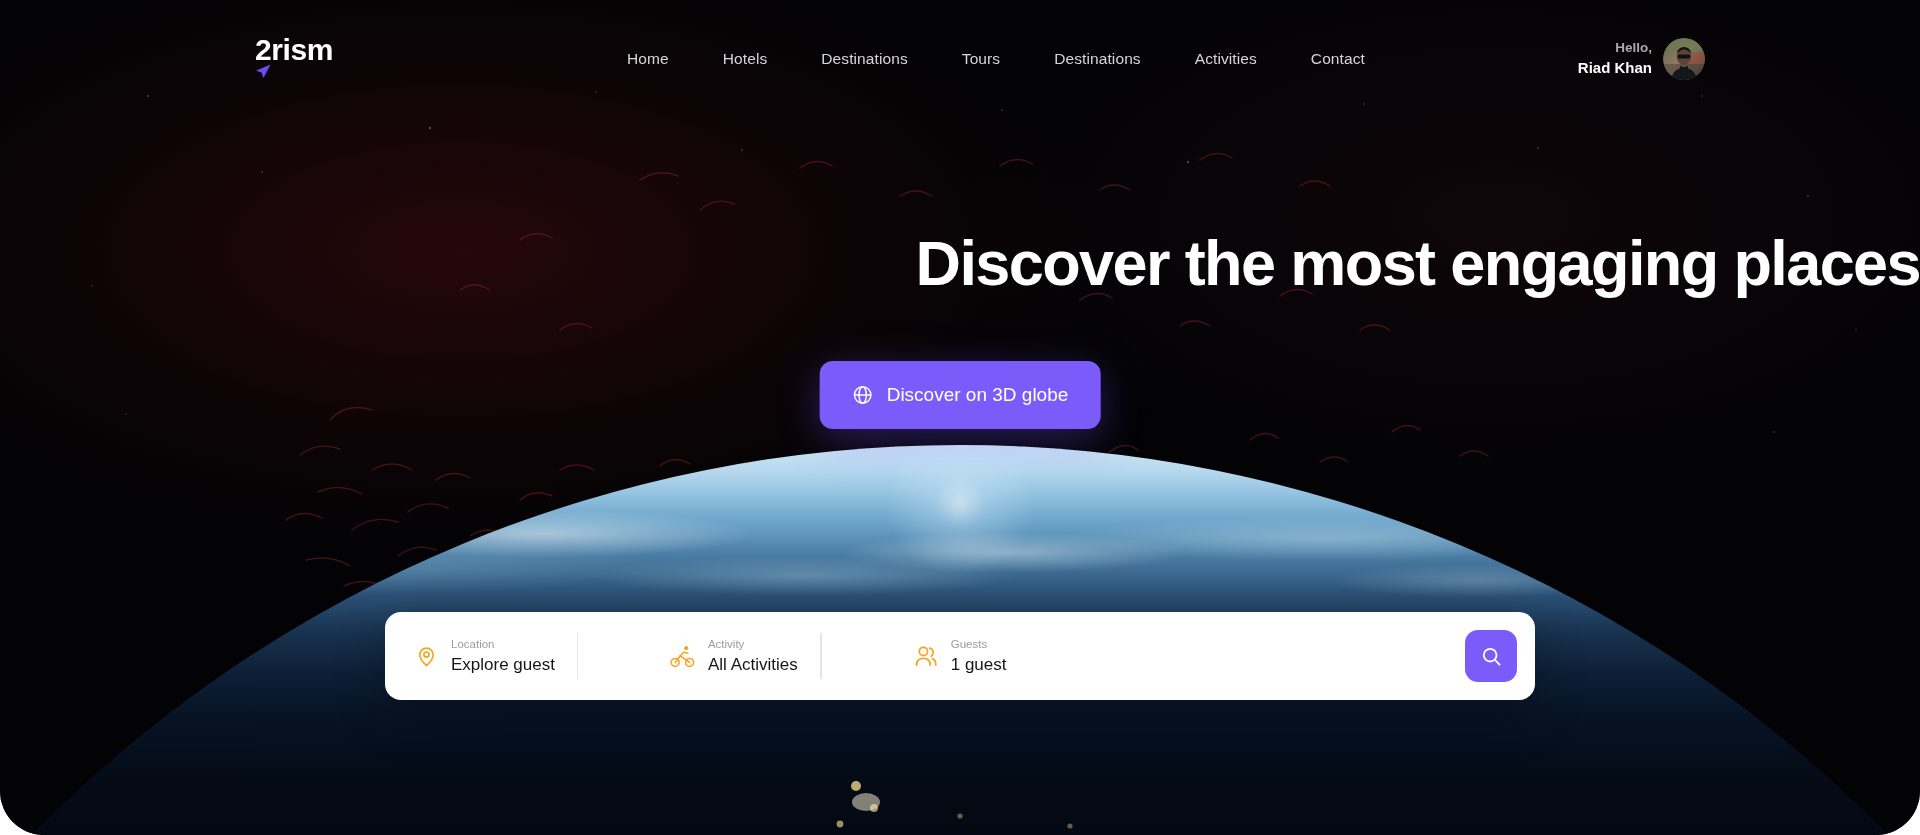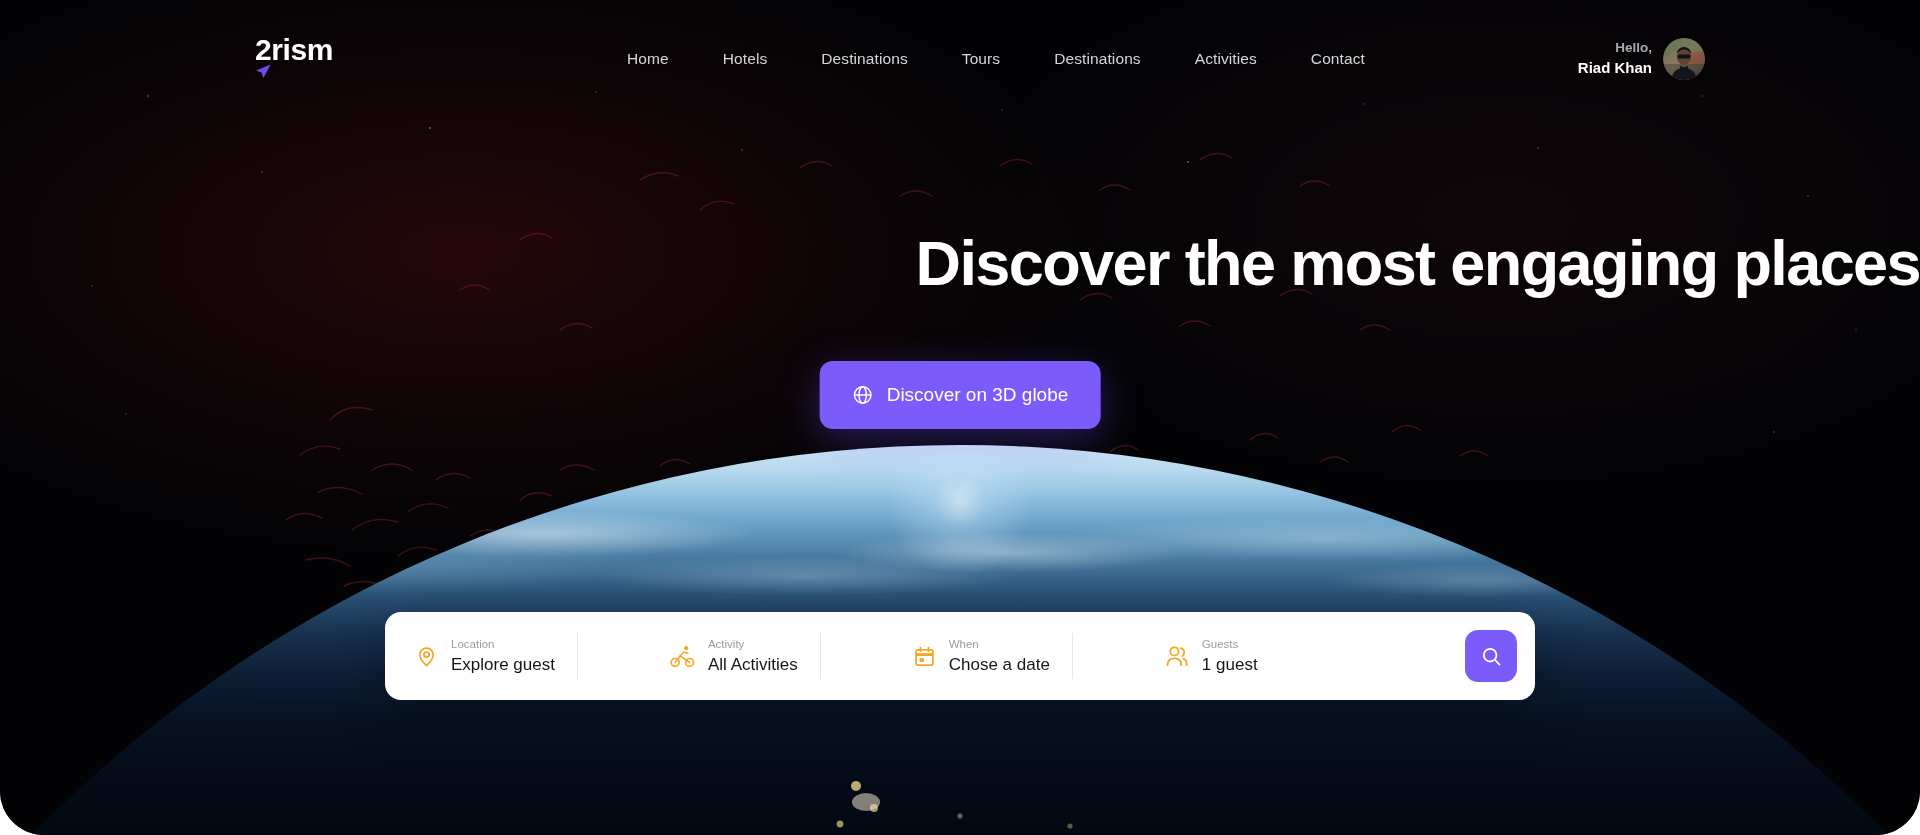--- a/index.html
+++ b/index.html
@@ -496,35 +496,20 @@
         </svg>
       </span>
       <span class="field-text">
         <span class="field-label">Activity</span>
         <span class="field-value">All Activities</span>
       </span>
     </div>
 
     <div class="divider"></div>
 
-    <div class="field" style="padding-left:92px">
-      <span class="field-icon">
-        <svg width="23" height="23" viewBox="0 0 24 24" fill="none" stroke="#F5A623" stroke-width="1.8">
-          <rect x="3.2" y="5" width="17.6" height="16" rx="2"></rect>
-          <line x1="3.2" y1="10" x2="20.8" y2="10" stroke-width="3"></line>
-          <line x1="7.8" y1="2.6" x2="7.8" y2="6.4" stroke-linecap="round"></line>
-          <line x1="16.2" y1="2.6" x2="16.2" y2="6.4" stroke-linecap="round"></line>
-          <rect x="7" y="13.6" width="4.4" height="4" fill="#F5A623" stroke="none"></rect>
-        </svg>
-      </span>
-      <span class="field-text">
-        <span class="field-label">When</span>
-        <span class="field-value">Chose a date</span>
-      </span>
-    </div>
 
     <div class="divider"></div>
 
     <div class="field" style="padding-left:92px">
       <span class="field-icon">
         <svg width="24" height="24" viewBox="0 0 24 24" fill="none" stroke="#F5A623" stroke-width="1.8" stroke-linecap="round">
           <circle cx="9.4" cy="7.4" r="4.1"></circle>
           <path d="M2.6 21 q0 -6.6 6.8 -6.6 q6.8 0 6.8 6.6"></path>
           <path d="M15.6 4.2 q3.6 1 3.6 4.4 q0 2.4 -1.8 3.6"></path>
           <path d="M18.4 14.6 q3.4 1.4 3.4 6.4"></path>

